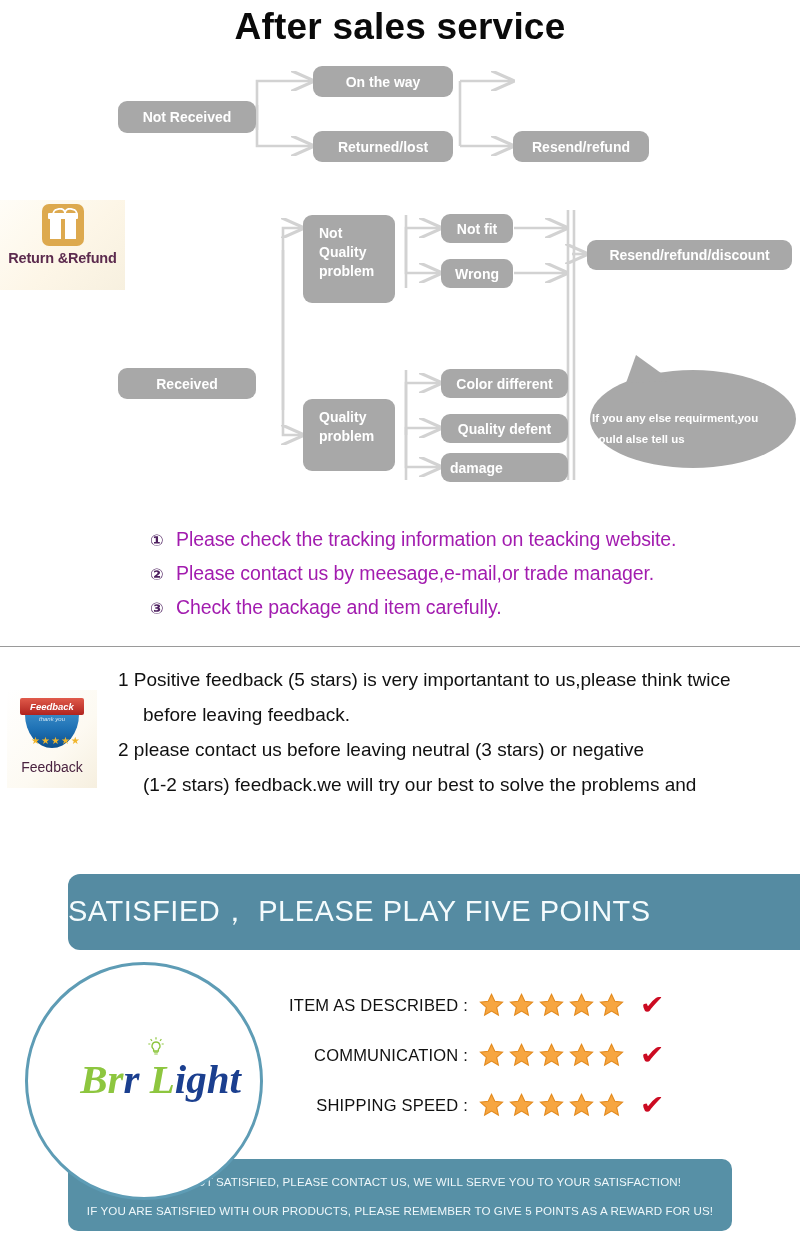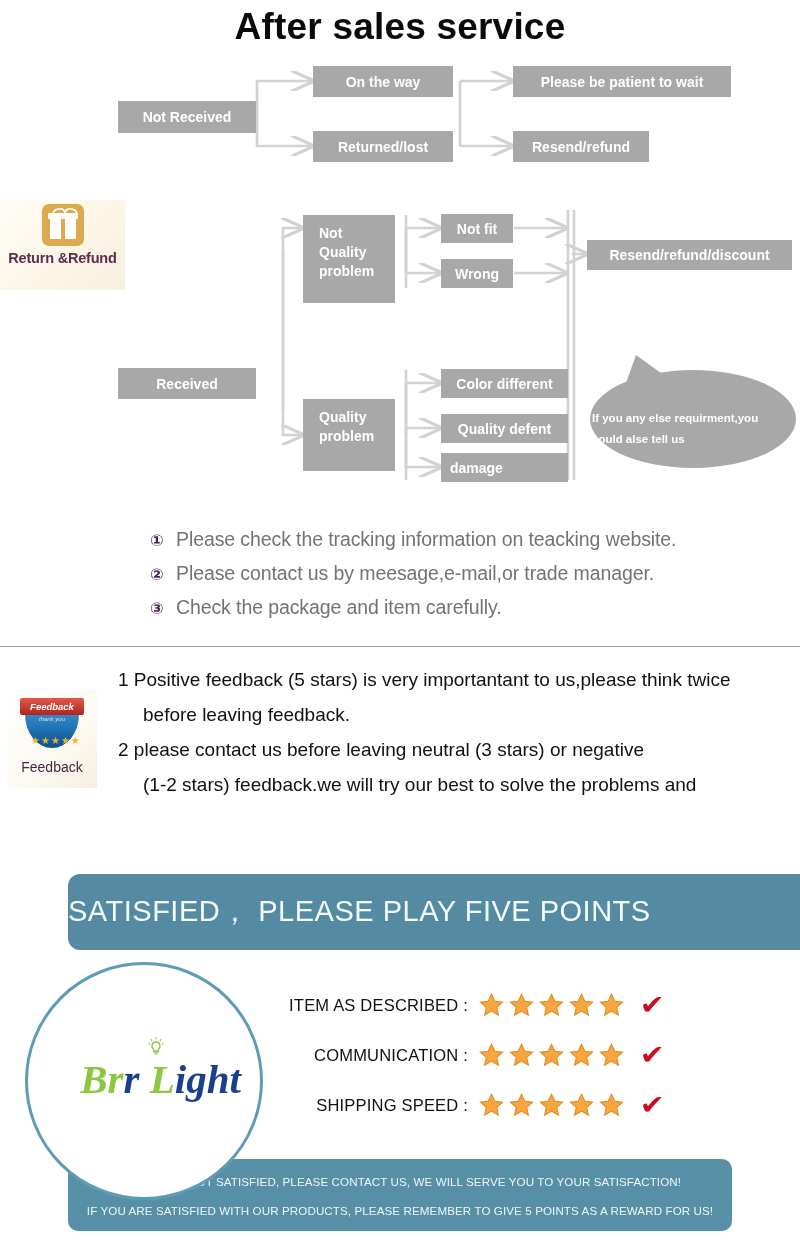--- a/index.html
+++ b/index.html
@@ -8,21 +8,21 @@
 
   .page{position:relative;width:800px;height:1259px;background:#fff;}
 
   
   .title{position:absolute;left:0;top:6px;width:800px;text-align:center;
          font-size:37px;font-weight:700;color:#0a0a0a;letter-spacing:.2px;}
 
   
   .fc{position:absolute;left:0;top:0;width:800px;height:500px;}
   .fcsvg{position:absolute;left:0;top:0;}
-  .node{position:absolute;background:#a8a8a8;border-radius:0;color:#fff;
+  .node{position:absolute;background:#a8a8a8;border-radius:9px;color:#fff;
         font-weight:700;display:flex;align-items:center;box-sizing:border-box;}
   .node.center{justify-content:center;}
   .node.multiline{display:block;padding:9px 14px 0 16px;line-height:1.35;}
 
   
   .gift-wrap{position:absolute;left:0;top:200px;width:125px;height:90px;
              background:linear-gradient(135deg,#fffdf7 0%,#fdf6e7 55%,#f7f0df 100%);
              text-align:center;}
   .gift-sq{margin:4px auto 0;width:42px;height:42px;border-radius:7px;
            background:#dda94e;position:relative;}
@@ -37,21 +37,21 @@
               letter-spacing:-.2px;}
 
   
   .bubble-txt{position:absolute;left:592px;top:408px;width:180px;color:#fff;
               font-size:11.5px;font-weight:700;line-height:1.85;}
 
   
   .plist{position:absolute;left:150px;top:528px;width:640px;}
   .pitem{display:flex;align-items:baseline;margin-bottom:11px;}
   .pnum{width:26px;flex:0 0 26px;font-size:16px;font-weight:700;color:#4e2060;}
-  .ptxt{font-size:19.5px;color:#737373;letter-spacing:-.1px;}
+  .ptxt{font-size:19.5px;color:#a21caf;letter-spacing:-.1px;}
 
   .divider{position:absolute;left:0;width:800px;height:1px;background:#9a9a9a;}
 
   
   .fb-badge{position:absolute;left:7px;top:690px;width:90px;height:98px;
             background:linear-gradient(135deg,#ffffff 0%,#fdfaf2 60%,#f6efdf 100%);
             text-align:center;}
   .shield{margin:4px auto 0;width:62px;height:62px;position:relative;}
   .shield .body{position:absolute;left:4px;top:6px;width:54px;height:48px;
                 background:linear-gradient(180deg,#4f9fd4 0%,#1f72b5 60%,#0d4f8c 100%);
@@ -161,21 +161,20 @@
 
       <g>
         <ellipse cx="693" cy="419" rx="103" ry="49" fill="#a8a8a8"></ellipse>
         <path d="M626,383 L636,355 L672,381 Z" fill="#a8a8a8"></path>
       </g>
     </svg>
 
     <div class="node center" style="left:118px;top:101px;width:138px;height:32px;font-size:14px;">Not Received</div>
     <div class="node center" style="left:313px;top:66px;width:140px;height:31px;font-size:14px;">On the way</div>
     <div class="node center" style="left:313px;top:131px;width:140px;height:31px;font-size:14px;">Returned/lost</div>
-    <div class="node center" style="left:513px;top:66px;width:218px;height:31px;font-size:14px;">Please be patient to wait</div>
     <div class="node center" style="left:513px;top:131px;width:136px;height:31px;font-size:14px;">Resend/refund</div>
 
     <div class="gift-wrap">
       <div class="gift-sq">
         <div class="bx"></div>
           <div class="rib"></div>
           <div class="lid"></div>
         <div class="bowl"></div>
           <div class="bowr"></div>
       </div>

